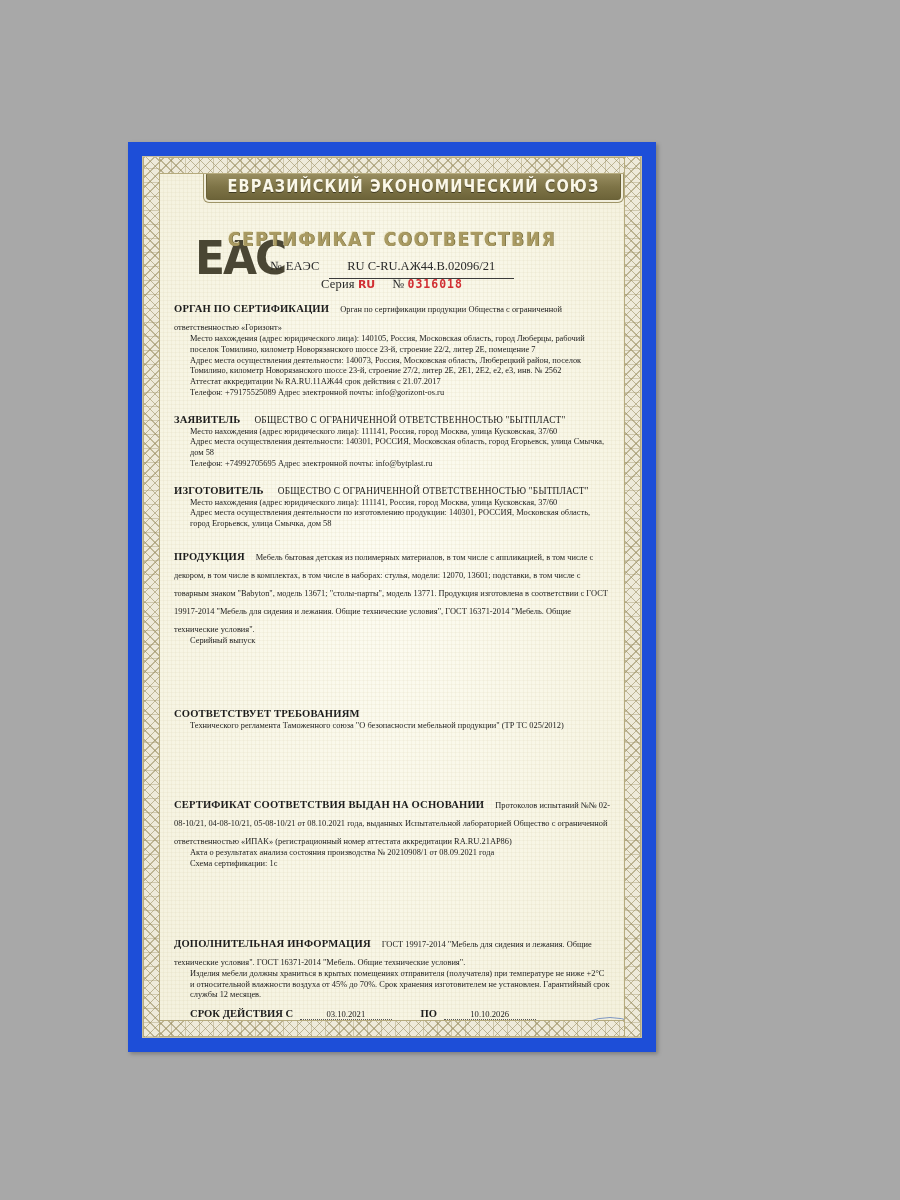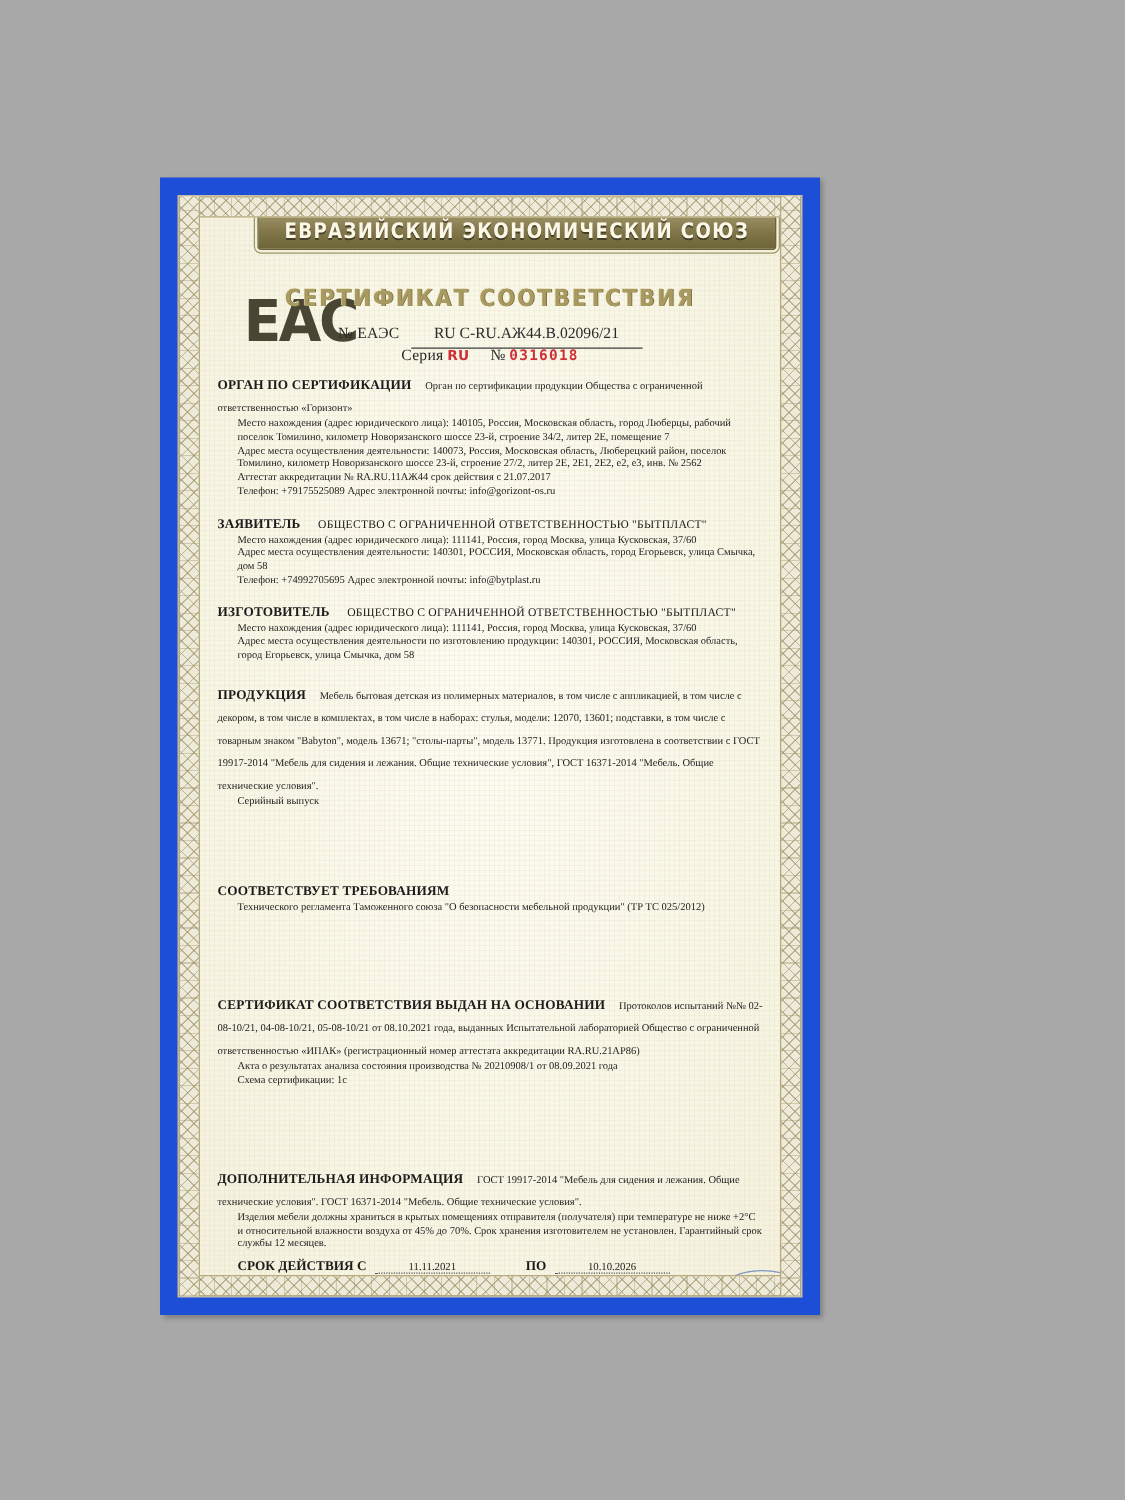--- a/index.html
+++ b/index.html
@@ -239,21 +239,21 @@
         <span style="margin-left:14px">№</span>
         <span class="red">0316018</span>
       </div>
 
       <div id="body">
 
         <div class="sect">
           <span class="sect-head">ОРГАН ПО СЕРТИФИКАЦИИ</span>
           <span class="sect-lead">Орган по сертификации продукции Общества с ограниченной ответственностью «Горизонт»</span>
           <div class="sect-body">
-            <div>Место нахождения (адрес юридического лица): 140105, Россия, Московская область, город Люберцы, рабочий поселок Томилино, километр Новорязанского шоссе 23-й, строение 34/2, литер 2Е, помещение 7</div>
+            <div>Место нахождения (адрес юридического лица): 140105, Россия, Московская область, город Люберцы, рабочий поселок Томилино, километр Новорязанского шоссе 23-й, строение 22/2, литер 2Е, помещение 7</div>
             <div>Адрес места осуществления деятельности: 140073, Россия, Московская область, Люберецкий район, поселок Томилино, километр Новорязанского шоссе 23-й, строение 27/2, литер 2Е, 2Е1, 2Е2, е2, е3, инв. № 2562</div>
             <div>Аттестат аккредитации № RA.RU.11АЖ44 срок действия с 21.07.2017</div>
             <div>Телефон: +79175525089 Адрес электронной почты: info@gorizont-os.ru</div>
           </div>
         </div>
 
         <div class="spacer-sm"></div>
 
         <div class="sect">
           <span class="sect-head">ЗАЯВИТЕЛЬ</span>
@@ -312,21 +312,21 @@
         <div class="sect">
           <span class="sect-head">ДОПОЛНИТЕЛЬНАЯ ИНФОРМАЦИЯ</span>
           <span class="sect-lead">ГОСТ 19917-2014 "Мебель для сидения и лежания. Общие технические условия". ГОСТ 16371-2014 "Мебель. Общие технические условия".</span>
           <div class="sect-body">
             <div>Изделия мебели должны храниться в крытых помещениях отправителя (получателя) при температуре не ниже +2°С и относительной влажности воздуха от 45% до 70%. Срок хранения изготовителем не установлен. Гарантийный срок службы 12 месяцев.</div>
           </div>
         </div>
 
         <div id="validity">
           <span>СРОК ДЕЙСТВИЯ С</span>
-          <span class="dateval">11.11.2021</span>
+          <span class="dateval">03.10.2021</span>
           <span style="margin-left:22px">ПО</span>
           <span class="dateval">10.10.2026</span>
         </div>
         <div id="inclusive">ВКЛЮЧИТЕЛЬНО</div>
 
         <div id="signblock">
 
           <div class="sigrow">
             <div class="sig-role">Руководитель (уполномоченное лицо) органа по сертификации</div>
             <div class="sig-line">

